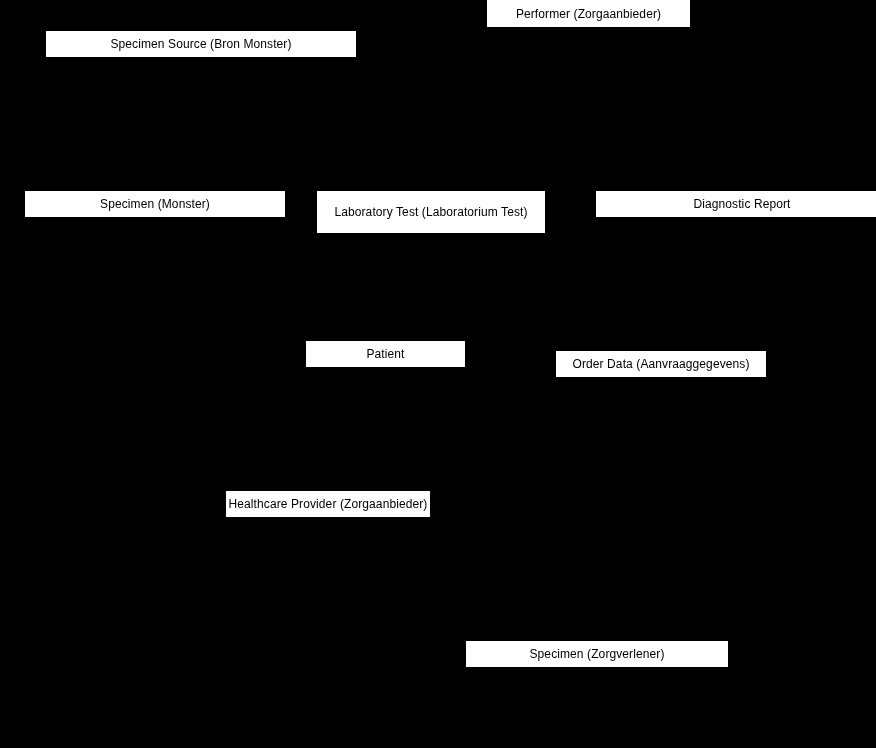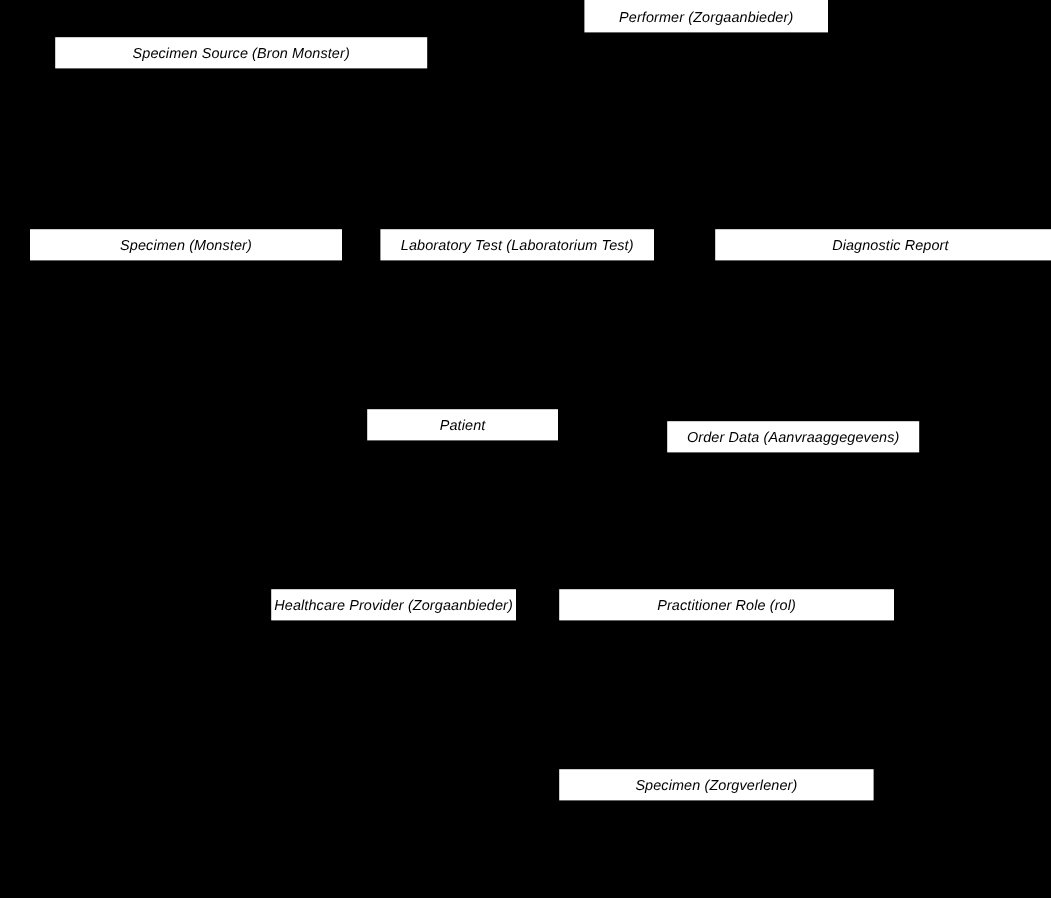--- a/index.html
+++ b/index.html
@@ -25,21 +25,20 @@
     display: flex;
     align-items: center;
     justify-content: center;
     box-sizing: border-box;
     font-family: "Liberation Sans", sans-serif;
     font-size: 12px;
     line-height: 1;
     letter-spacing: 0.1px;
     white-space: nowrap;
     overflow: hidden;
-    font-style: italic;
   }
   .node-label {
     display: block;
     text-align: center;
     color: #000000;
   }
 </style>
 </head>
 <body>
 
@@ -50,41 +49,38 @@
   </div>
 
   <div class="node" style="left:46px; top:31px; width:310px; height:26px;">
     <span class="node-label">Specimen Source (Bron Monster)</span>
   </div>
 
   <div class="node" style="left:0px; top:191px; width:260px; height:26px;margin-left:25px;">
     <span class="node-label">Specimen (Monster)</span>
   </div>
 
-  <div class="node" style="left:317px; top:191px; width:228px; height:26px;">
+  <div class="node" style="left:317px; top:191px; width:228px; height:42px;">
     <span class="node-label">Laboratory Test (Laboratorium Test)</span>
   </div>
 
   <div class="node" style="left:596px; top:191px; width:292px; height:26px;">
     <span class="node-label">Diagnostic Report</span>
   </div>
 
   <div class="node" style="left:306px; top:341px; width:159px; height:26px;">
     <span class="node-label">Patient</span>
   </div>
 
   <div class="node" style="left:556px; top:351px; width:210px; height:26px;">
     <span class="node-label">Order Data (Aanvraaggegevens)</span>
   </div>
 
   <div class="node" style="left:226px; top:491px; width:204px; height:26px;">
     <span class="node-label">Healthcare Provider (Zorgaanbieder)</span>
   </div>
 
-  <div class="node" style="left:466px; top:491px; width:279px; height:26px;">
-    <span class="node-label">Practitioner Role (rol)</span>
-  </div>
 
   <div class="node" style="left:466px; top:641px; width:262px; height:26px;">
     <span class="node-label">Specimen (Zorgverlener)</span>
   </div>
 
 </div>
 
 </body></html>

